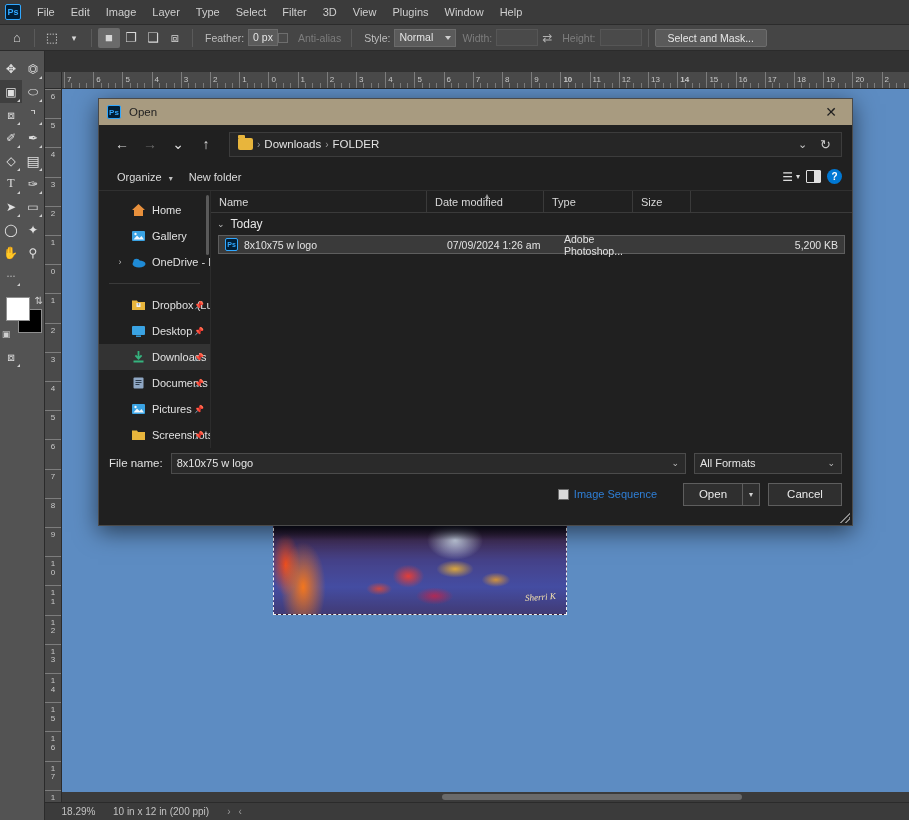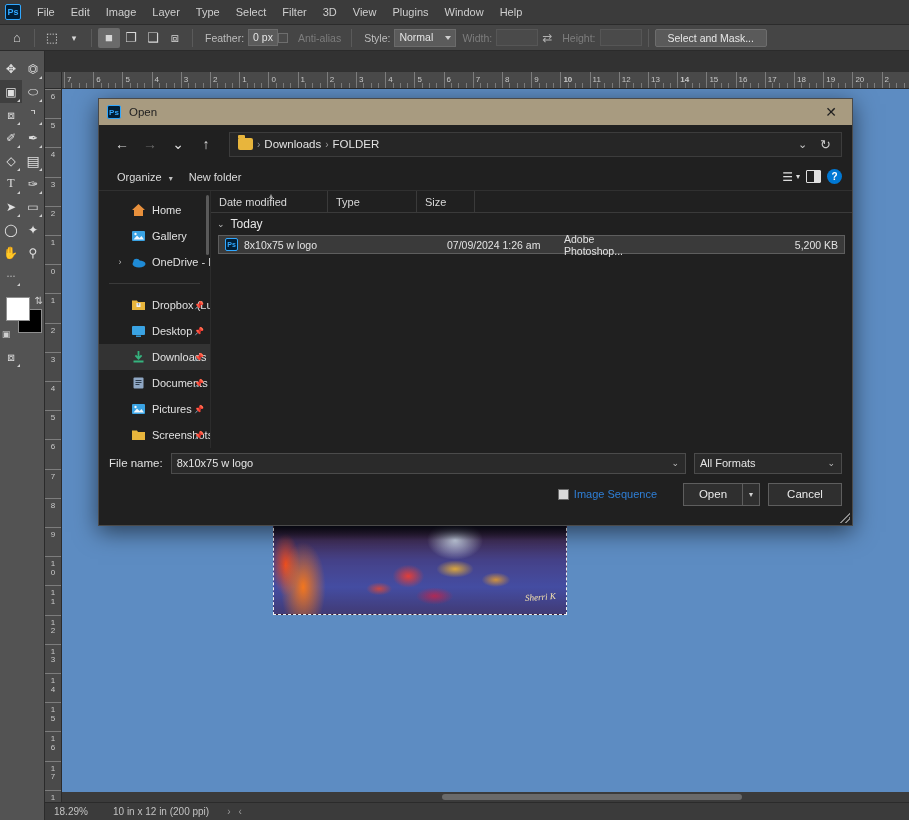--- a/index.html
+++ b/index.html
@@ -153,21 +153,21 @@
     position: absolute; left: 0; top: 0; width: 100%; height: 16px;
     background: linear-gradient(180deg,#050a18 0%, rgba(5,10,24,0) 100%);
   }
 
   
   .statusbar {
     position: absolute; bottom: 0; left: 45px; width: 864px; height: 18px;
     background: #3b3b3b; display: flex; align-items: center;
     color: #c2c2c2; font-size: 10px; border-top: 1px solid #2b2b2b;
   }
-  .sb-zoom { width: 58px; padding-left: 9px; }
+  .sb-zoom { width: 58px; padding-left: 9px; text-align: center; }
   .sb-dims { padding-left: 10px; }
   .sb-arrow { padding-left: 18px; color: #9a9a9a; }
   .hscroll {
     position: absolute; bottom: 18px; left: 62px; width: 847px; height: 10px;
     background: #3b3b3b;
   }
   .hscroll-thumb {
     position: absolute; left: 380px; top: 2px; width: 300px; height: 6px;
     background: #6a6a6a; border-radius: 3px;
   }
@@ -805,20 +805,23 @@
                 <path d="M1 4 L1 12 L14 12 L14 4 Z" fill="#e8b53c"></path>
                 <path d="M1 4 L1 2.5 L6 2.5 L7 4 Z" fill="#e8b53c"></path>
               </svg></span>
             <span class="side-label">Screenshots</span>
             <span class="pin" style="font-size: 8px;">📌</span>
           </div>
         </div>
 
       <div class="dlg-main">
         <div class="col-head">
+          <div class="col" style="flex:0 0 216px;">
+            <span>Name</span>
+          </div>
           <div class="col" style="flex:0 0 117px;">
             <span class="col-sortmark">▴</span>
             <span>Date modified</span>
           </div>
           <div class="col" style="flex:0 0 89px;">
             <span>Type</span>
           </div>
           <div class="col" style="flex:0 0 58px;">
             <span>Size</span>
           </div>

